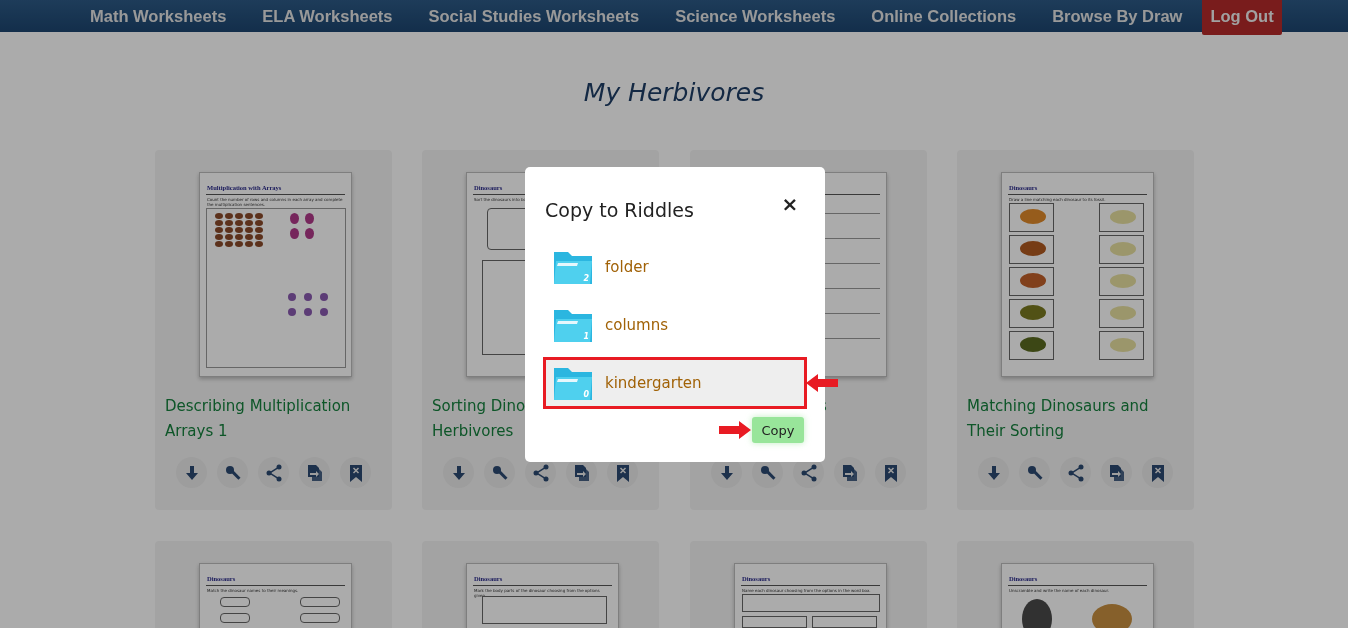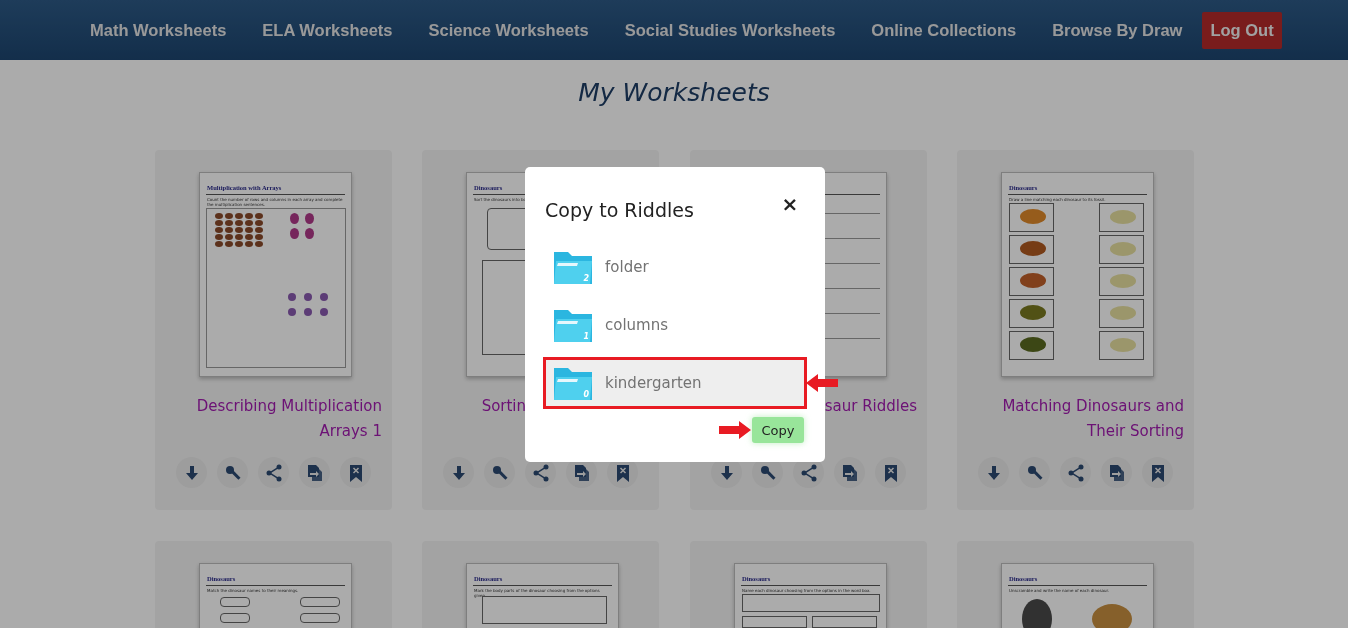--- a/index.html
+++ b/index.html
@@ -1,77 +1,77 @@
 <!DOCTYPE html>
 <html><head>
 <meta charset="utf-8">
 <style>
   * { box-sizing: border-box; margin: 0; padding: 0; }
   html, body { width: 1348px; height: 628px; overflow: hidden; }
   body { font-family: "DejaVu Sans", sans-serif; background: #ffffff; position: relative; }
 
   
-  .navbar { position: absolute; left: 0; top: 0; width: 1348px; height: 60px;
+  .navbar { position: absolute; left: 0; top: 0; width: 1348px; height: 32px;
     background: linear-gradient(#2d5a86, #1d4570); display: flex; align-items: center; padding-left: 72px; }
   .nav-item { color: #e4e4e4; font-family: "Liberation Sans", sans-serif; font-weight: bold; font-size: 16.5px;
     padding: 0 18px; white-space: nowrap; cursor: pointer; }
   .nav-logout { background: #b52a2a; color: #f0f0f0; height: 37px; display: flex; align-items: center;
     padding: 0 8px; border-radius: 2px; margin-left: 2px; }
 
   
   .page-title { position: absolute; top: 78px; left: 0; width: 1348px; text-align: center;
     font-family: "DejaVu Sans", sans-serif; font-style: italic; font-size: 25px; color: #1e3e66; }
 
   .card { position: absolute; width: 237px; height: 360px; background: #f4f4f4; border-radius: 4px; }
   .card .sheet { position: absolute; left: 44px; top: 22px; width: 153px; height: 205px; background: #ffffff;
     border: 1px solid #bdbdbd; box-shadow: 0 2px 4px rgba(0,0,0,0.25); overflow: hidden; }
   .sheet-title { position: absolute; left: 7px; top: 11px; font-family: "Liberation Serif", serif; font-weight: bold;
     font-size: 6.5px; color: #2a2a8a; white-space: nowrap; }
   .sheet-rule { position: absolute; left: 6px; right: 6px; top: 21px; height: 1px; background: #555; }
   .sheet-inst { position: absolute; left: 7px; top: 24px; right: 6px; font-size: 4px; color: #333; line-height: 5px; }
   .sheet-box { position: absolute; border: 1px solid #666; }
   .sheet-blob { position: absolute; border-radius: 50%; }
-  .card-title { position: absolute; left: 10px; right: 10px; top: 244px; text-align: right; font-size: 15px;
-    line-height: 25px; color: #a21caf; }
+  .card-title { position: absolute; left: 10px; right: 10px; top: 244px; text-align: left; font-size: 15px;
+    line-height: 25px; color: #15803d; }
   .card-actions { position: absolute; left: 0; right: 0; top: 307px; display: flex; justify-content: center; gap: 10px; }
   .act { width: 31px; height: 31px; border-radius: 50%; background: #eaeaea; display: flex; align-items: center; justify-content: center; cursor: pointer; }
   .act svg { width: 18px; height: 18px; fill: #2c4a72; }
 
   
   .overlay { position: absolute; left: 0; top: 0; width: 1348px; height: 628px; background: rgba(0,0,0,0.33); }
 
   
   .modal { position: absolute; left: 525px; top: 167px; width: 300px; height: 295px; background: #ffffff; border-radius: 5px; }
   .modal-title { position: absolute; left: 20px; top: 32px; font-size: 19px; color: #222; }
   .modal-close { position: absolute; left: 256px; top: 25px; font-size: 20px; font-weight: bold; color: #222; cursor: pointer; width: 18px; text-align: center; }
   .folder-row { position: absolute; left: 20px; width: 260px; height: 48px; display: flex; align-items: center; cursor: pointer; }
   .folder-row .ficon { position: relative; width: 40px; height: 34px; margin-left: 9px; margin-right: 11px; }
-  .folder-row .fname { font-size: 15px; color: #737373; }
+  .folder-row .fname { font-size: 15px; color: #a16207; }
   .folder-count { position: absolute; right: 5px; bottom: 1px; font-size: 8px; font-style: italic; font-weight: bold; color: #fff; }
   .folder-row.selected { background: #eeeeee; outline: 3px solid #e81b23; outline-offset: -1px; }
   .copy-btn { position: absolute; left: 227px; top: 250px; width: 52px; height: 26px; background: #98e59a; border-radius: 3px;
     font-size: 13px; color: #222; display: flex; align-items: center; justify-content: center; cursor: pointer;
     box-shadow: 0 0 6px rgba(152,229,154,0.6); }
 
   .arrow { position: absolute; }
 </style>
 </head>
 <body>
 
 <div class="navbar">
   <span class="nav-item">Math Worksheets</span>
   <span class="nav-item">ELA Worksheets</span>
+  <span class="nav-item">Social Studies Worksheets</span>
   <span class="nav-item">Science Worksheets</span>
-  <span class="nav-item">Social Studies Worksheets</span>
   <span class="nav-item">Online Collections</span>
   <span class="nav-item">Browse By Draw</span>
   <span class="nav-item nav-logout">Log Out</span>
 </div>
 
-<div class="page-title">My Worksheets</div>
+<div class="page-title">My Herbivores</div>
 
 <div id="cards">
     <div class="card" style="left: 155px; top: 150px;">
       <div class="sheet">
         <div class="sheet-title">Multiplication with Arrays</div>
         <div class="sheet-rule"></div>
         <div class="sheet-inst">Count the number of rows and columns in each array and complete the multiplication sentences.</div>
         <div class="sheet-box" style="left:6px;top:35px;width:140px;height:160px;border-color:#999"></div>
         <div class="sheet-blob" style="left:15px;top:40px;width:8px;height:6px;background:#8a4a2a"></div>
         <div class="sheet-blob" style="left:25px;top:40px;width:8px;height:6px;background:#8a4a2a"></div>

